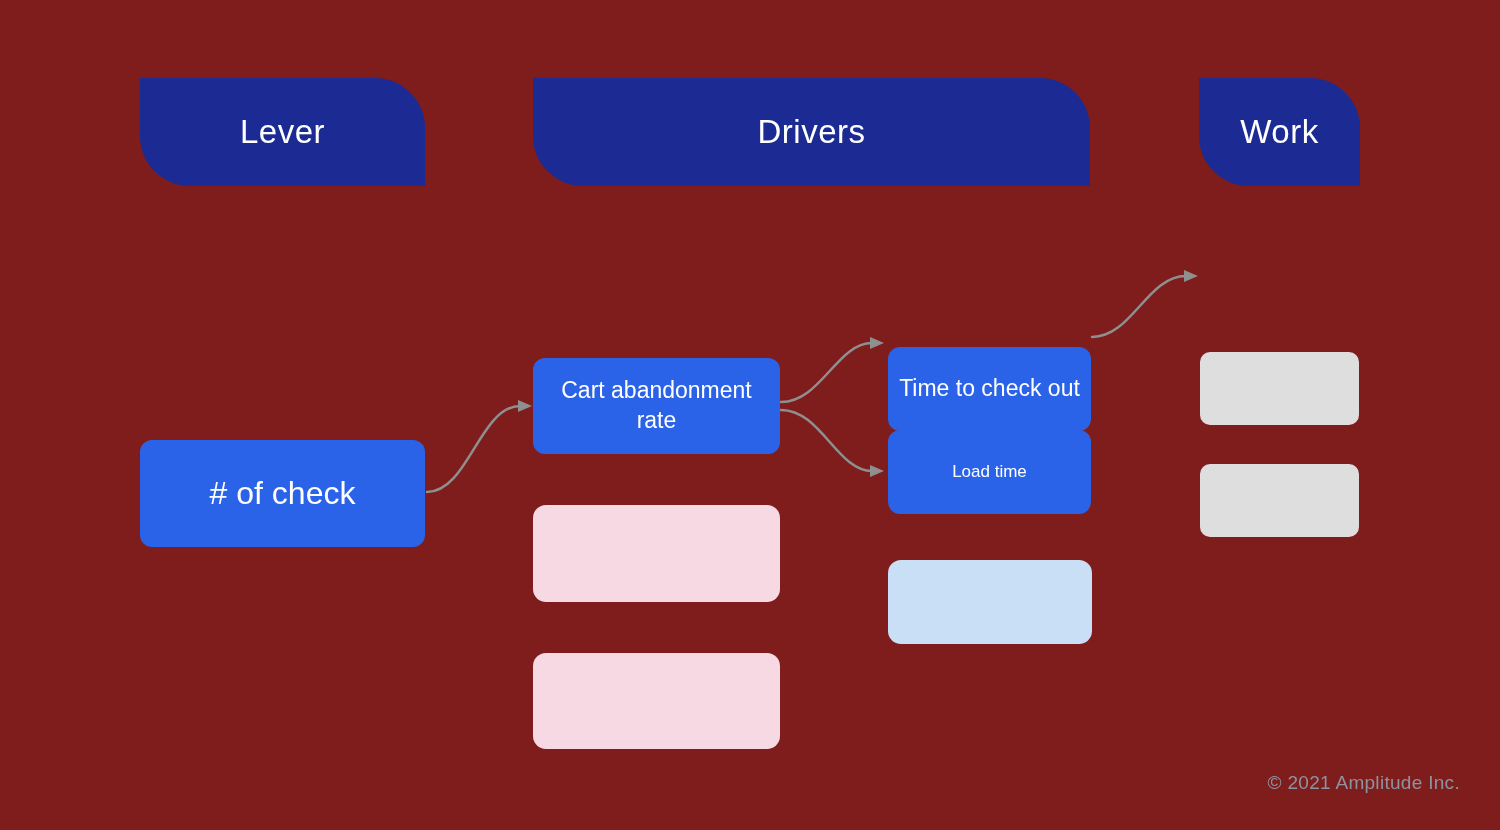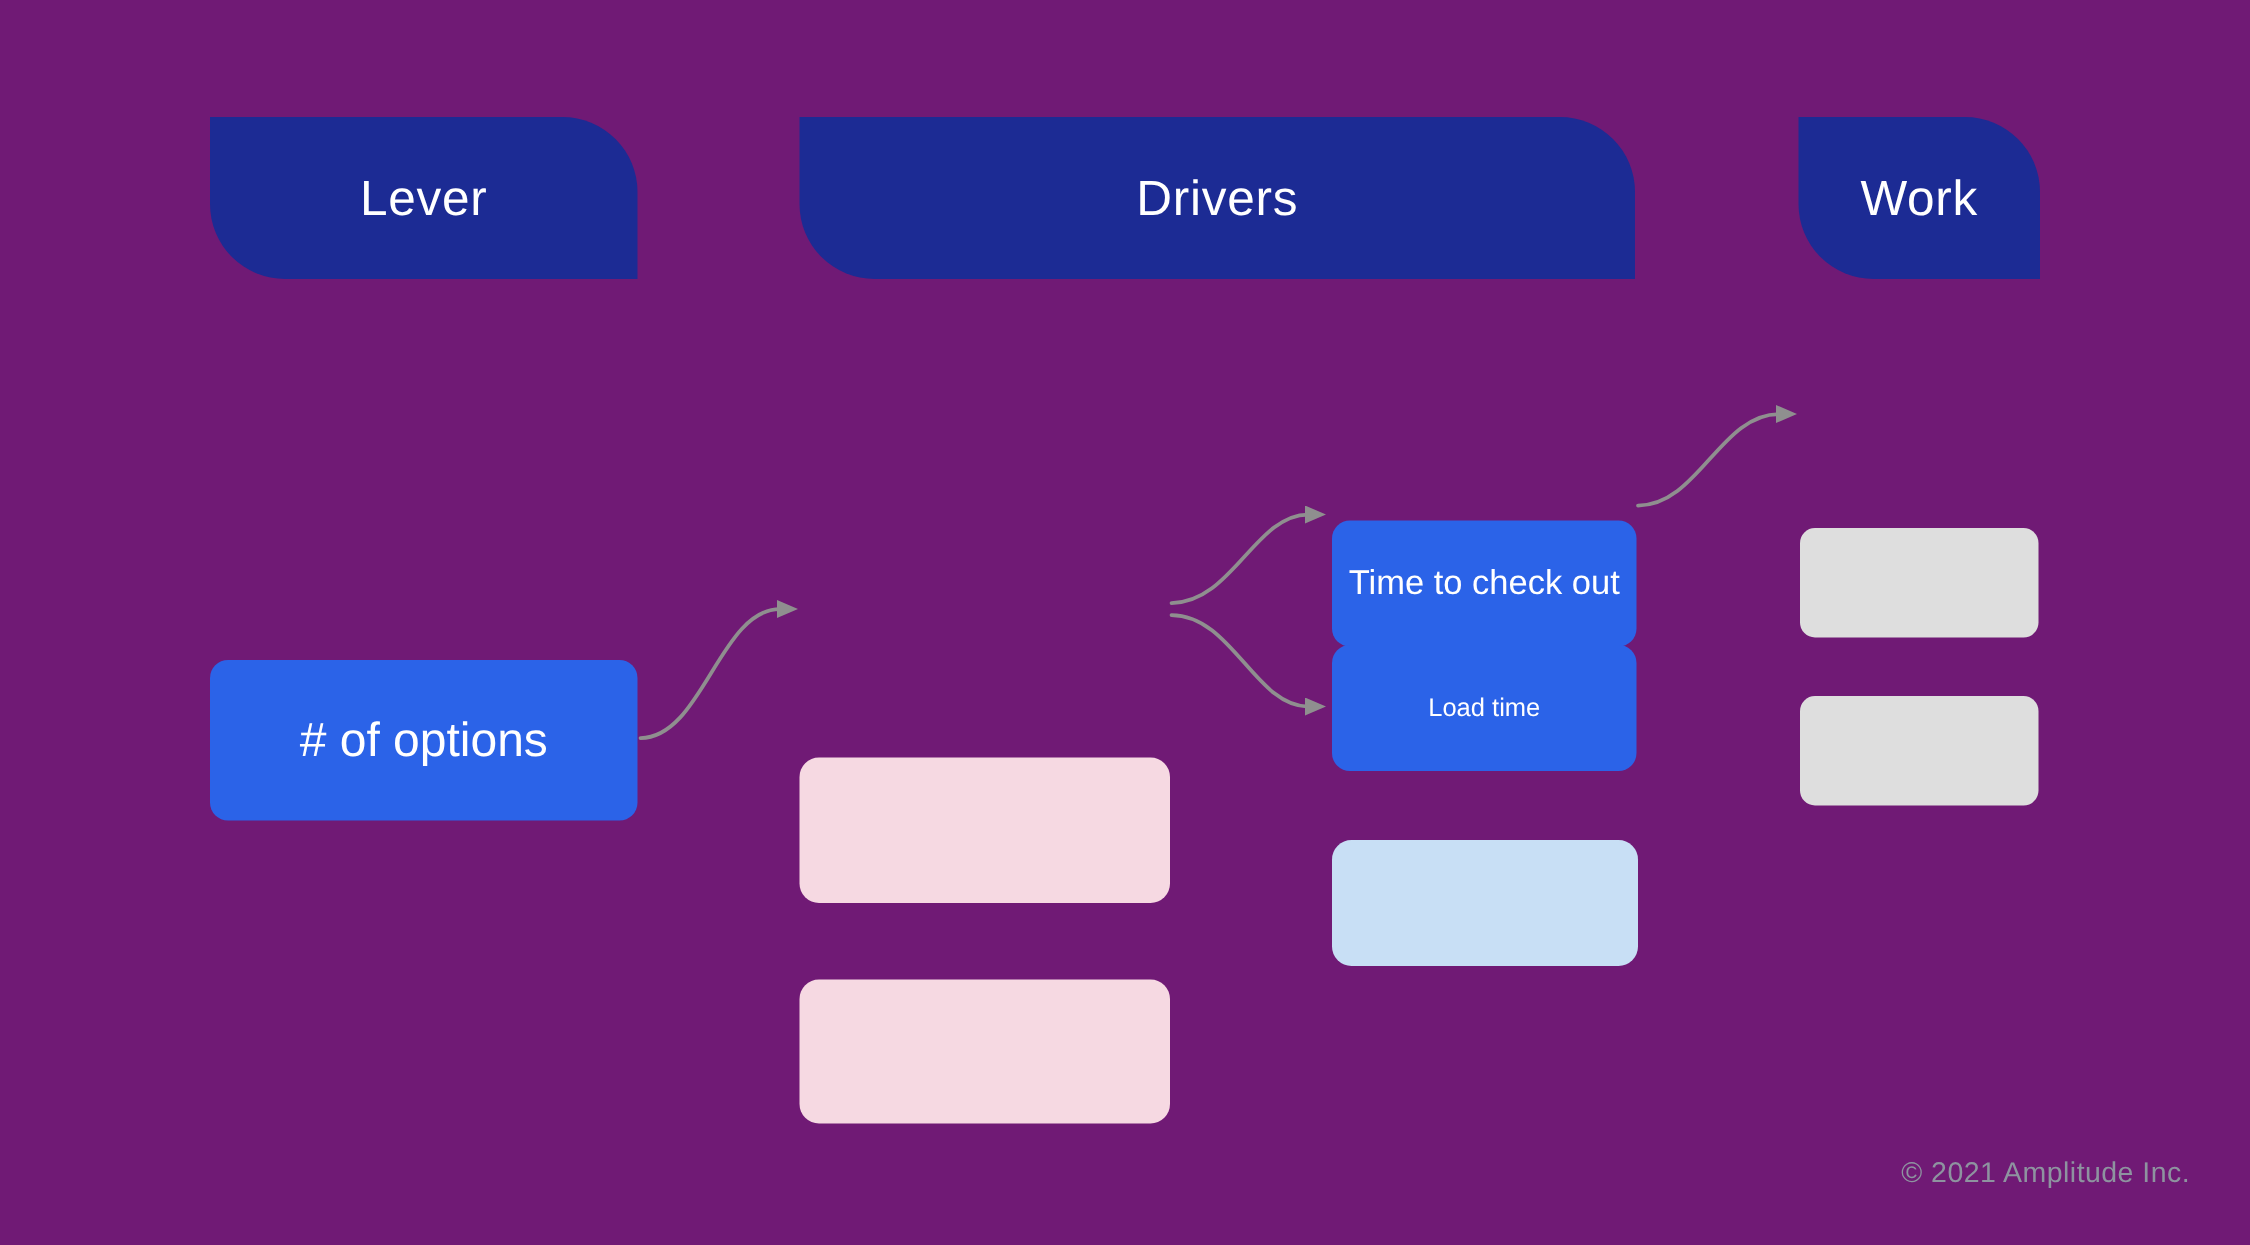--- a/index.html
+++ b/index.html
@@ -10,21 +10,21 @@
     --placeholder-gray:#dedede;
     --arrow-gray:#8f8f8f;
     --text-white:#ffffff;
     --footer-gray:#8e93a0;
   }
   html,body{margin:0;padding:0;background:#ffffff;}
   body{font-family:"Liberation Sans","DejaVu Sans",sans-serif;}
   .canvas{
     position:relative;
     width:1500px;height:830px;
-    background:#701a75;
+    background:#7f1d1d;
     overflow:hidden;
   }
   .col-header{
     position:absolute;
     top:78px;height:108px;
     background:var(--header-navy);
     border-radius:0 50px 0 50px;
     color:var(--text-white);
     font-size:33px;font-weight:400;
     display:flex;align-items:center;justify-content:center;
@@ -102,21 +102,24 @@
         <path class="arrowhead-fill" d="M0,0 L14,6 L0,12 Z"></path>
       </marker>
     </defs>
     <path class="edge" d="M427,492 C468,492 480,406 520,406" marker-end="url(#arrowhead)"></path>
     <path class="edge" d="M781,402 C821,402 837,343 872,343" marker-end="url(#arrowhead)"></path>
     <path class="edge" d="M781,410 C821,410 837,471 872,471" marker-end="url(#arrowhead)"></path>
     <path class="edge" d="M1092,337 C1132,337 1147,276 1186,276" marker-end="url(#arrowhead)"></path>
   </svg>
 
   <div class="node node-orders">
-    <span># of options</span>
+    <span># of check</span>
+  </div>
+  <div class="node node-cart">
+    <span>Cart abandonment rate</span>
   </div>
   <div class="node node-time">
     <span>Time to check out</span>
   </div>
   <div class="node node-load">
     <span>Load time</span>
   </div>
 
   <div class="placeholder ph-pink-1"></div>
   <div class="placeholder ph-pink-2"></div>

